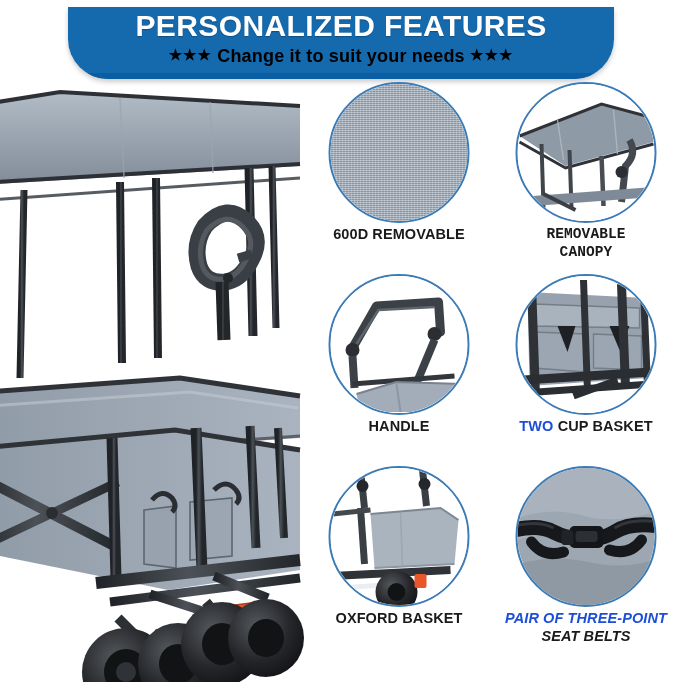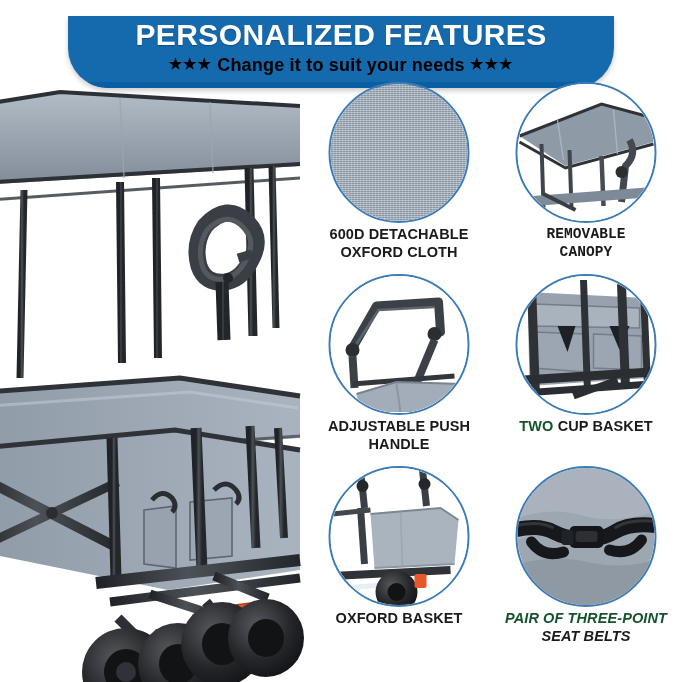--- a/index.html
+++ b/index.html
@@ -5,21 +5,21 @@
   html,body{margin:0;padding:0;}
   body{
     width:679px;height:682px;background:#ffffff;
     font-family:"Liberation Sans", sans-serif;
     overflow:hidden;position:relative;
   }
 
   
   #banner-wrap{position:absolute;left:0;top:0;width:679px;height:76px;}
   #banner{
-    position:absolute;left:68px;top:16px;width:546px;height:72px;
+    position:absolute;left:68px;top:7px;width:546px;height:72px;
     background:#1569ad;
     border-bottom-left-radius:40px;border-bottom-right-radius:40px;
     box-shadow:0 3px 5px rgba(0,0,0,.20);
     overflow:hidden;
   }
   #banner:after{
     content:"";position:absolute;left:0;bottom:0;width:100%;height:6px;
     background:#0a5ea4;
   }
   .banner-title{
@@ -52,21 +52,21 @@
     position:absolute;left:50%;top:2px;transform:translateX(-50%);
     width:137px;height:137px;border-radius:50%;
     border:2px solid #3c7cb6;overflow:hidden;background:#ffffff;
   }
   .circle svg{display:block;}
   .caption{
     position:absolute;left:-6px;top:146px;width:198px;text-align:center;
     font-size:14.5px;font-weight:bold;color:#1a1a1a;line-height:17.5px;
     letter-spacing:.1px;
   }
-  .caption .hl{color:#14532d;}
+  .caption .hl{color:#1d4ed8;}
 
   
   .weave{width:100%;height:100%;
     background-color:#9aa6b4;
     background-image:
       repeating-linear-gradient(0deg, rgba(255,255,255,.30) 0 1px, rgba(0,0,0,.06) 1px 2px),
       repeating-linear-gradient(90deg, rgba(255,255,255,.16) 0 1px, rgba(0,0,0,.05) 1px 3px);
   }
 </style>
 </head>
@@ -181,22 +181,21 @@
   </svg>
 </div>
 
 <div id="grid">
 
   <div class="cell c0">
     <div class="circle">
       <div class="weave"></div>
     </div>
     <div class="caption">
-      <div>600D DETACHABLE</div>
-      <div>OXFORD CLOTH</div>
+      <div>600D REMOVABLE</div>
     </div>
   </div>
 
   <div class="cell c1">
     <div class="circle">
       <svg width="137" height="137" viewBox="0 0 137 137">
         <rect width="137" height="137" fill="#ffffff"></rect>
         <path d="M2 52 L84 20 L136 34 L136 58 L48 82 Z" fill="#8f9aa7"></path>
         <path d="M2 52 L84 20 L136 34" fill="none" stroke="#2f3338" stroke-width="3"></path>
         <path d="M2 58 L48 84 L136 60" fill="none" stroke="#2f3338" stroke-width="3"></path>
@@ -227,21 +226,20 @@
         <circle cx="104" cy="58" r="7" fill="#2b2e32"></circle>
         <path d="M22 80 L24 112" stroke="#3c4147" stroke-width="8"></path>
         <path d="M104 64 L84 112" stroke="#3c4147" stroke-width="8"></path>
         <path d="M22 108 L124 100" stroke="#33373c" stroke-width="5"></path>
         <path d="M26 118 L66 106 L132 108 L134 136 L30 136 Z" fill="#a3adb9"></path>
         <path d="M26 118 L66 106 L132 108" fill="none" stroke="#79838f" stroke-width="2"></path>
         <path d="M66 108 L70 136" stroke="#8d97a3" stroke-width="2"></path>
       </svg>
     </div>
     <div class="caption">
-      <div>ADJUSTABLE PUSH</div>
       <div>HANDLE</div>
     </div>
   </div>
 
   <div class="cell c3">
     <div class="circle">
       <svg width="137" height="137" viewBox="0 0 137 137">
         <rect width="137" height="137" fill="#ffffff"></rect>
         <path d="M10 16 L128 22 L130 102 L12 110 Z" fill="#97a2ae"></path>
         <path d="M16 28 L122 32 L122 52 L16 50 Z" fill="#a9b3be" stroke="#737e89" stroke-width="1.4"></path>

